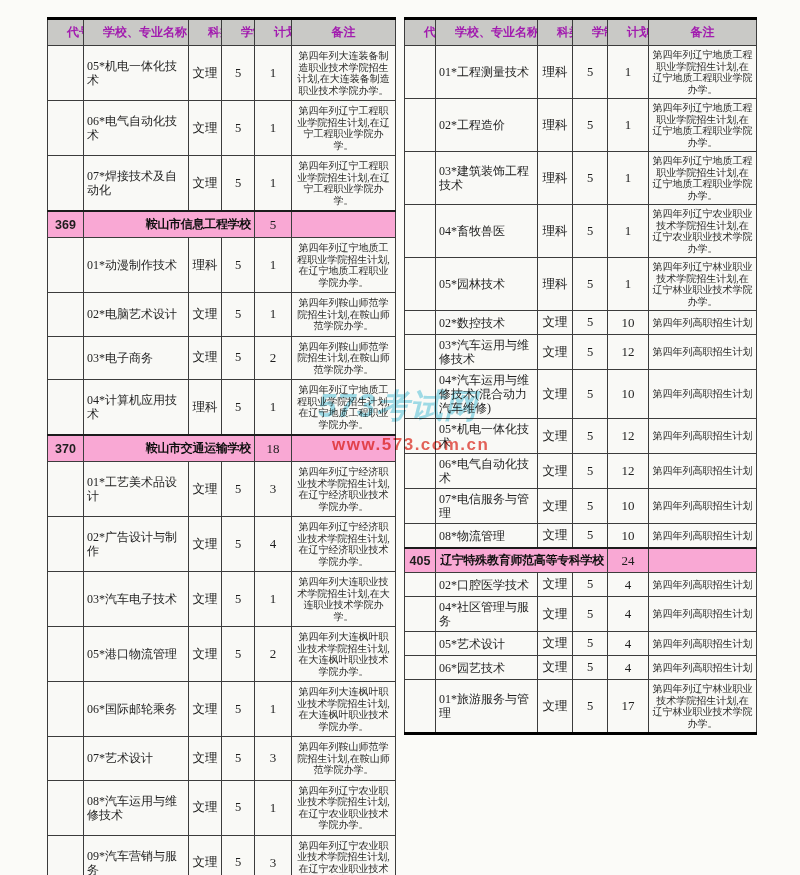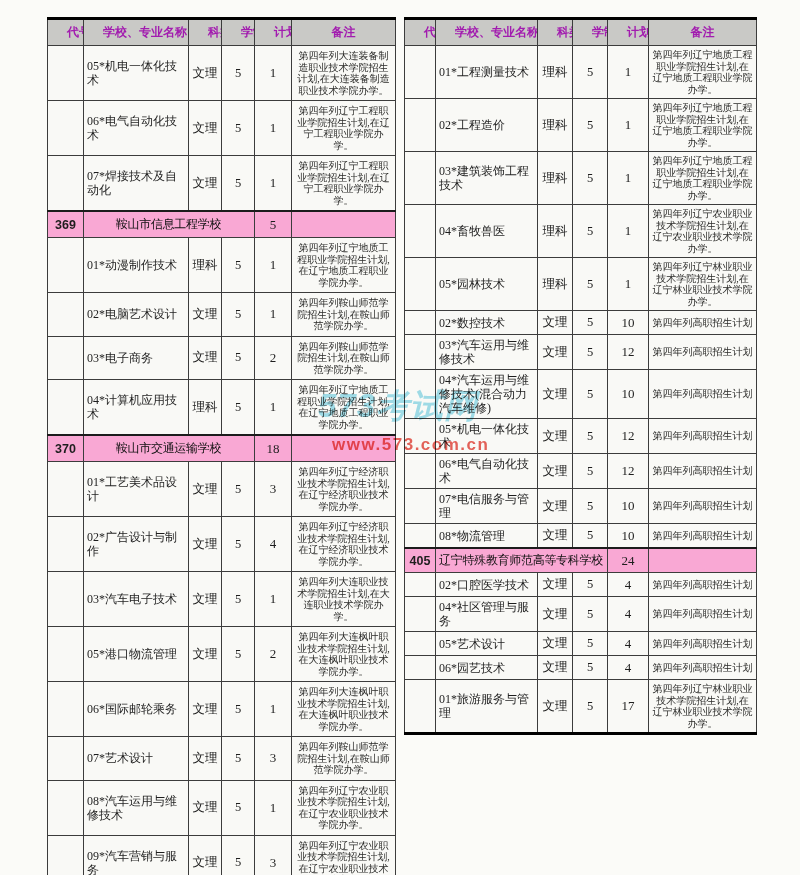--- a/index.html
+++ b/index.html
@@ -34,22 +34,22 @@
   .t-right td{padding:3px 3px;}
   td.c-code{ text-align:center;font-size:12.5px;font-family:"Liberation Sans","DejaVu Sans",sans-serif;font-weight:bold;}
   td.c-name{ text-align:left;font-size:12px;line-height:14px;}
   td.c-cat, td.c-years{ text-align:center;font-size:12.5px;}
   td.c-plan{ text-align:center;font-size:13px;}
   td.c-remark{ text-align:center;font-size:10px;line-height:11.5px;color:#2a2a28;background:#f3f3f0;margin-top:28px;}
   tr.school-row{border-top:2px solid #1c1c1c;}
   tr.school-row td{background:#f9a8d4;}
   tr.school-row td.c-sname{
     font-family:"Liberation Sans","DejaVu Sans",sans-serif;
-    font-weight:normal;font-size:12px;letter-spacing:-0.3px;
-    text-align:center;white-space:nowrap;padding-left:2px;color:#111;
+    font-weight:bold;font-size:12px;letter-spacing:-0.3px;
+    text-align:right;white-space:nowrap;padding-left:2px;color:#111;
   }
   tr.school-row td.c-plan{font-size:13px;}
   tr.major-row td{background:#f9f9f6;}
   
   .watermark{position:absolute;left:318px;top:389px;z-index:4;pointer-events:none;mix-blend-mode:multiply;}
   .wm1{
     font-family:"Liberation Sans","DejaVu Sans",sans-serif;
     font-weight:bold;font-style:italic;font-size:33px;line-height:33px;
     color:rgba(85,198,224,0.55);letter-spacing:1px;white-space:nowrap;
   }

